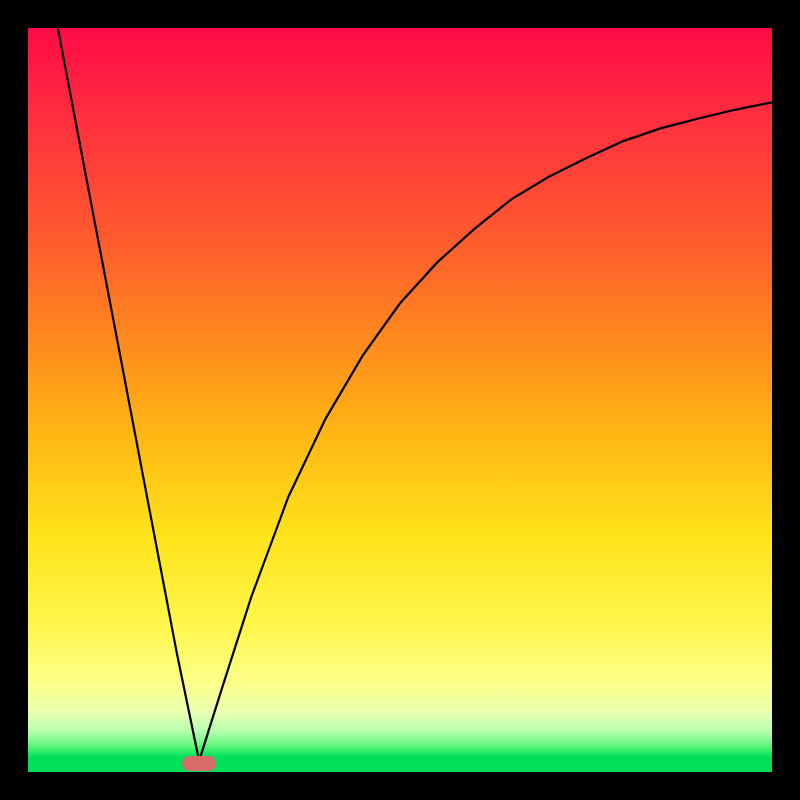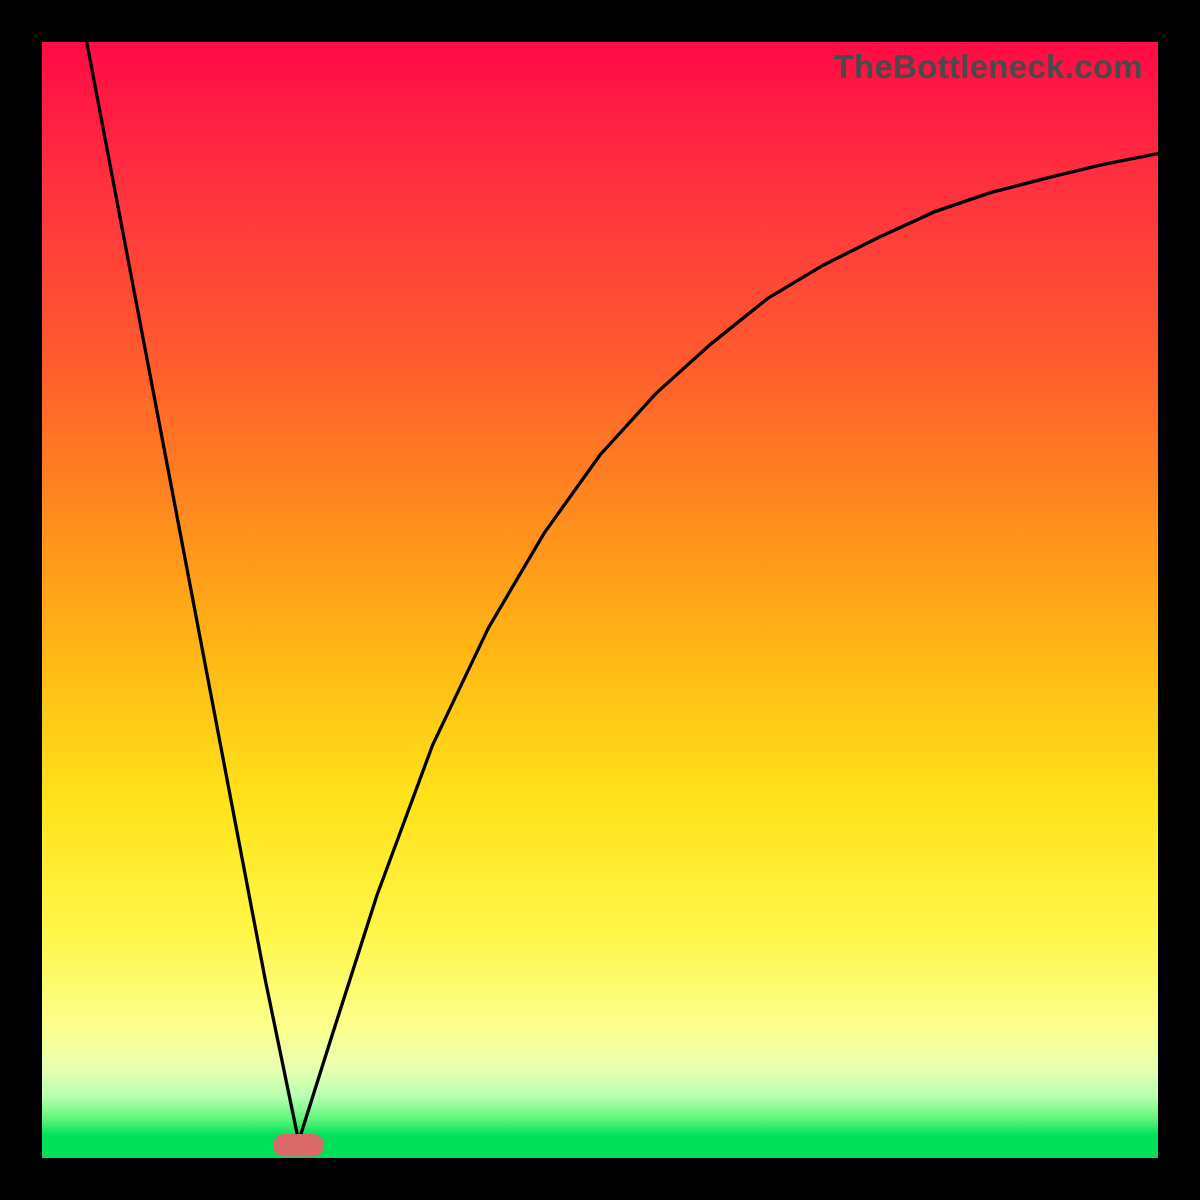--- a/index.html
+++ b/index.html
@@ -67,21 +67,20 @@
     border-radius: 9px;
     background: #d96a6a;
   }
 </style>
 </head>
 <body>
 
 <div class="frame">
   <div class="gradient"></div>
 
-  <div class="watermark">TheBottleneck.com</div>
 
   <svg class="curve" viewBox="0 0 744 744" preserveAspectRatio="none">
     <polyline id="left-branch" fill="none" stroke="#000" stroke-width="2.2" points="29.8,0.0 59.5,156.2 89.3,312.5 119.0,468.7 148.8,625.0 171.1,732.8"></polyline>
     <polyline id="right-branch" fill="none" stroke="#000" stroke-width="2.2" points="171.1,732.8 193.4,662.2 223.2,569.2 260.4,468.7 297.6,390.6 334.8,327.4 372.0,275.3 409.2,234.4 446.4,200.9 483.6,171.1 520.8,148.8 558.0,130.2 595.2,113.1 632.4,100.4 669.6,90.8 706.8,81.8 744.0,74.4"></polyline>
   </svg>
 
   <div id="marker" class="marker" style="left: 154.12px; top: 727.572px;"></div>
 </div>
 
 </body></html>

